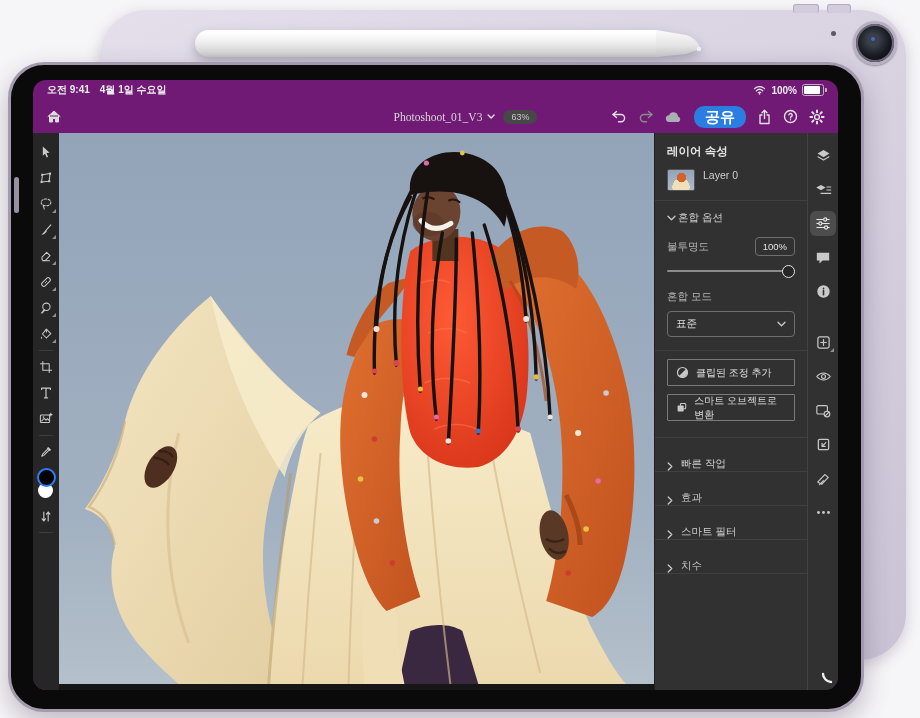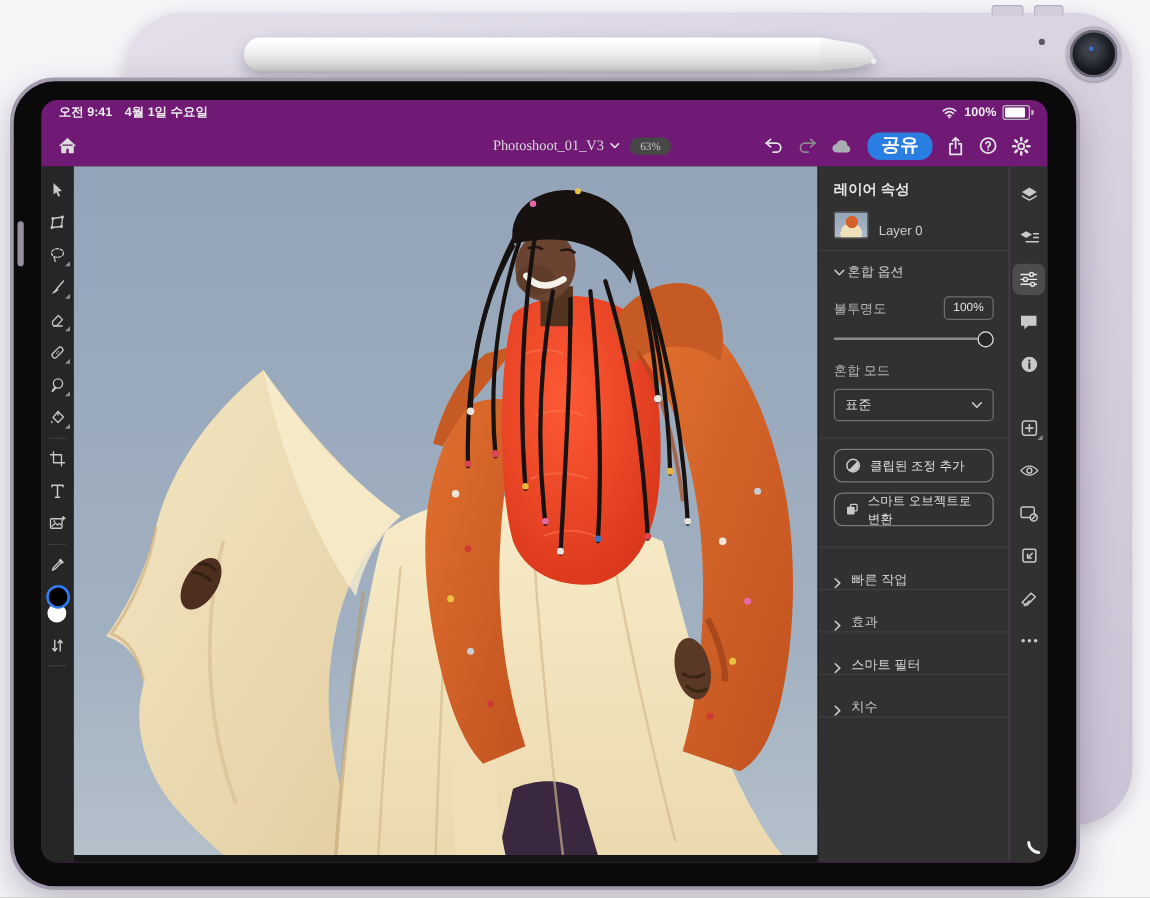--- a/index.html
+++ b/index.html
@@ -35,21 +35,21 @@
   .statusbar .right{display:flex;align-items:center;gap:5px;}
   .batt{width:20px;height:10px;border:1px solid #b9b9b9;border-radius:2.5px;position:relative;}
   .batt i{position:absolute;left:1px;top:1px;bottom:1px;width:16px;background:#fff;border-radius:1px;}
   .batt u{position:absolute;right:-4px;top:2.5px;width:2px;height:4px;background:#b9b9b9;border-radius:0 1px 1px 0;}
 
   
   .header{height:33px;flex:0 0 33px;display:flex;align-items:center;position:relative;padding:0 13px;color:#d9d9d9;}
   .titlegrp{position:absolute;left:50%;top:0;height:33px;transform:translateX(-50%);margin-left:30px;
     display:flex;align-items:center;gap:8px;}
   .doc-title{font-size:11.5px;color:#d9d9d9;display:flex;align-items:center;gap:5px;font-family:Liberation Serif, serif;}
-  .zoom-badge{background:#474747;color:#c9c9c9;font-size:9px;padding:2px 8px;border-radius:8px;font-family:Liberation Serif, serif;}
+  .zoom-badge{background:#474747;color:#c9c9c9;font-size:9px;padding:2px 8px;border-radius:8px;}
   .hright{margin-left:auto;display:flex;align-items:center;gap:11px;}
   .share-pill{background:#2a7de1;color:#fff;font-size:15px;font-weight:bold;border-radius:10px;
     padding:3.5px 11px;line-height:1;}
   .hicon{display:flex;align-items:center;justify-content:center;}
 
   
   .appbody{flex:1;display:flex;min-height:0;}
   .toolbar{flex:0 0 26px;background:#262626;display:flex;flex-direction:column;align-items:center;padding-top:6px;}
   .tool{width:24px;height:26px;display:flex;align-items:center;justify-content:center;position:relative;flex:0 0 26px;}
   .tool .sub{position:absolute;right:2px;bottom:4px;width:0;height:0;border-left:4px solid transparent;border-bottom:4px solid #909090;}
@@ -58,37 +58,37 @@
   .sw-bg{position:absolute;left:4px;top:16px;width:15px;height:15px;border-radius:50%;background:#fff;}
   .sw-fg{position:absolute;left:3px;top:1px;width:15px;height:15px;border-radius:50%;background:#000;border:2px solid #2f7cf6;}
 
   .canvas{flex:1;position:relative;background:#3a3a3a;min-width:0;}
   .canvas svg.photo{position:absolute;left:0;top:0;width:100%;height:calc(100% - 6px);display:block;}
   .canvas .below{position:absolute;left:0;right:0;bottom:0;height:6px;background:#161616;}
 
   .panel{flex:0 0 153px;background:#313131;border-left:1px solid #202020;padding:0 12px;box-sizing:border-box;
     color:#cfcfcf;font-size:10.5px;overflow:hidden;}
   .p-title{font-size:11.5px;font-weight:bold;color:#e6e6e6;margin-top:11px;}
-  .layerrow{display:flex;align-items:flex-end;gap:8px;margin:10px 0 9px;}
+  .layerrow{display:flex;align-items:flex-start;gap:8px;margin:10px 0 9px;}
   .lthumb{width:26px;height:20px;border-radius:2px;border:1px solid #555;
     background:
       radial-gradient(circle at 52% 38%,#d4622a 0 26%,transparent 27%),
       radial-gradient(circle at 50% 85%,#f0e0ba 0 40%,transparent 41%),
       linear-gradient(#93a4b9,#aebcc8);}
   .pdiv{height:1px;background:#404040;margin:0 -12px;}
   .blendrow{display:flex;align-items:center;gap:2px;padding:10px 0;}
   .oprow{display:flex;align-items:center;justify-content:space-between;margin-top:2px;}
   .opbox{border:1px solid #6e6e6e;border-radius:4px;padding:3px 7px;font-size:9.5px;color:#e2e2e2;}
   .slider{position:relative;height:18px;margin:6px 0 10px;}
   .slider .track{position:absolute;left:0;right:0;top:8px;height:2px;background:#8c8c8c;border-radius:1px;}
   .slider .knob{position:absolute;right:0;top:3px;width:11px;height:11px;border-radius:50%;background:#262626;border:1.5px solid #e2e2e2;}
   .modelabel{color:#b5b5b5;margin:4px 0 7px;}
   .select{height:24px;border:1px solid #6e6e6e;border-radius:4px;display:flex;align-items:center;
     justify-content:space-between;padding:0 8px;color:#e2e2e2;margin-bottom:13px;}
-  .pbtn{height:25px;border:1px solid #7a7a7a;border-radius:7px;display:flex;align-items:center;gap:7px;
+  .pbtn{height:25px;border:1px solid #7a7a7a;border-radius:1px;display:flex;align-items:center;gap:7px;
     padding:0 8px;color:#e0e0e0;margin:8px 0;font-size:10px;}
   .sect{display:flex;align-items:flex-end;gap:8px;height:33px;color:#cfcfcf;}
   .gap8{height:8px;}
 
   .strip{flex:0 0 30px;background:#313131;border-left:1px solid #434343;display:flex;flex-direction:column;
     align-items:center;padding-top:10px;gap:9px;position:relative;}
   .sicon{width:26px;height:25px;display:flex;align-items:center;justify-content:center;position:relative;flex:0 0 25px;}
   .sicon.sel{background:#4d4d4d;border-radius:6px;}
   .sicon .sub{position:absolute;right:2px;bottom:3px;width:0;height:0;border-left:4px solid transparent;border-bottom:4px solid #909090;}
   .sgap{flex:0 0 8px;}

